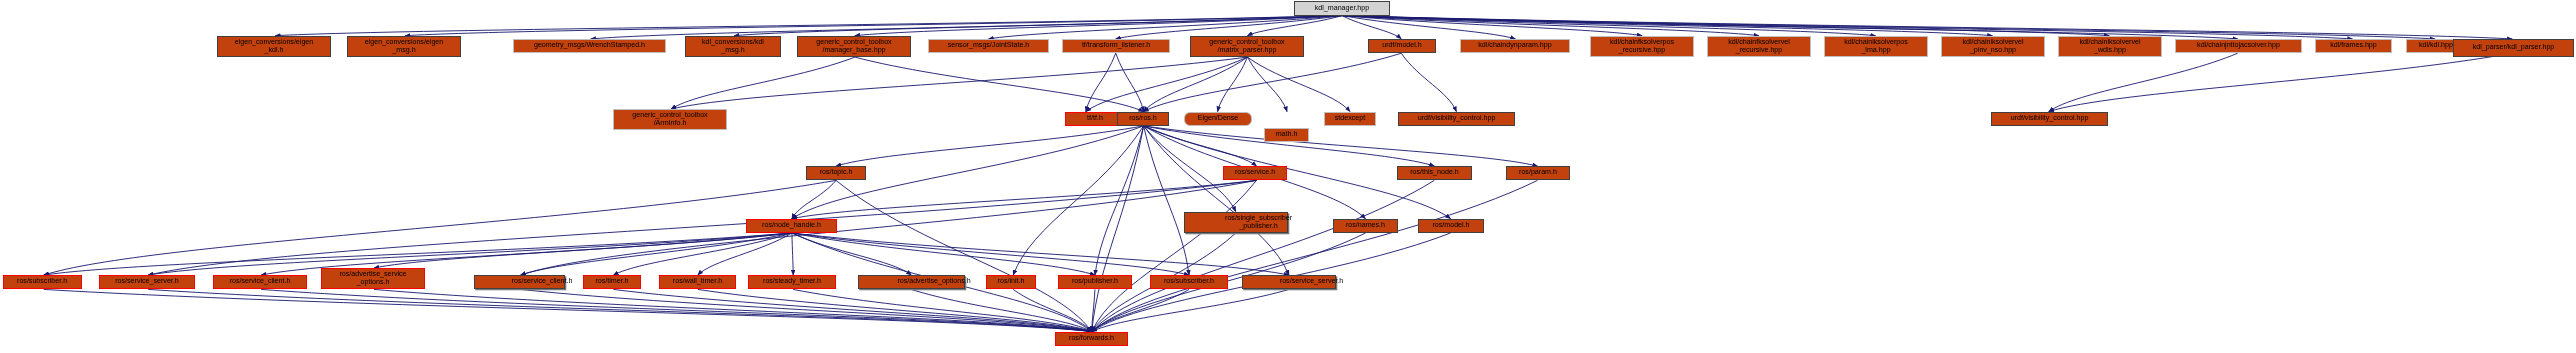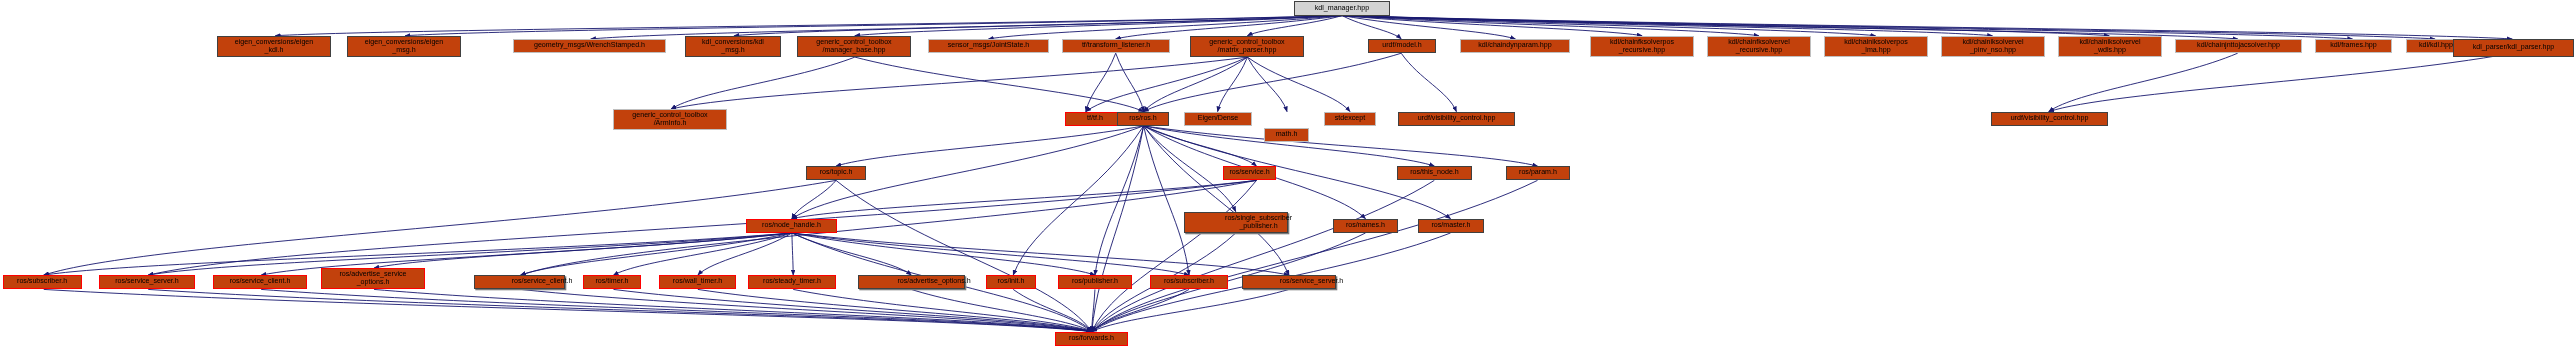--- a/index.html
+++ b/index.html
@@ -161,34 +161,34 @@
       <div class="node light" style="left: 2058px; top: 36px; width: 104px; height: 21.4px; font-size: 7.1px;">kdl/chainiksolvervel
 _wdls.hpp</div>
       <div class="node light" style="left: 2175px; top: 39px; width: 127px; height: 14.3px; font-size: 7.1px;">kdl/chainjnttojacsolver.hpp</div>
       <div class="node light" style="left: 2315px; top: 39px; width: 77px; height: 14.3px; font-size: 7.1px;">kdl/frames.hpp</div>
       <div class="node light" style="left: 2406px; top: 39px; width: 60px; height: 14.3px; font-size: 7.1px;">kdl/kdl.hpp</div>
       <div class="node dark" style="left: 2453px; top: 39px; width: 121px; height: 18px; font-size: 7.1px;">kdl_parser/kdl_parser.hpp</div>
       <div class="node light" style="left: 613px; top: 109px; width: 114px; height: 21.4px; font-size: 7.1px;">generic_control_toolbox
 /ArmInfo.h</div>
       <div class="node red" style="left: 1065px; top: 112px; width: 60px; height: 14.3px; font-size: 7.1px;">tf/tf.h</div>
       <div class="node dark" style="left: 1117px; top: 112px; width: 52px; height: 14.3px; font-size: 7.1px;">ros/ros.h</div>
-      <div class="node light" style="left: 1184px; top: 112px; width: 68px; height: 14.3px; font-size: 7.1px;">Eigen/Dense</div>
+      <div class="node light" style="left: 1184px; top: 112px; width: 68px; height: 14.3px; font-size: 7.1px; border-radius: 6px;">Eigen/Dense</div>
       <div class="node light" style="left: 1264px; top: 128px; width: 45px; height: 14.3px; font-size: 7.1px;">math.h</div>
       <div class="node light" style="left: 1324px; top: 112px; width: 52px; height: 14.3px; font-size: 7.1px;">stdexcept</div>
       <div class="node dark" style="left: 1398px; top: 112px; width: 117px; height: 14.3px; font-size: 7.1px;">urdf/visibility_control.hpp</div>
       <div class="node dark" style="left: 1991px; top: 112px; width: 117px; height: 14.3px; font-size: 7.1px;">urdf/visibility_control.hpp</div>
       <div class="node dark" style="left: 806px; top: 166px; width: 60px; height: 14.3px; font-size: 7.1px;">ros/topic.h</div>
-      <div class="node red" style="left: 1223px; top: 166px; width: 53px; height: 14.3px; font-size: 7.1px;">ros/service.h</div>
+      <div class="node red" style="left: 1223px; top: 166px; width: 64px; height: 14.3px; font-size: 7.1px;">ros/service.h</div>
       <div class="node dark" style="left: 1397px; top: 166px; width: 75px; height: 14.3px; font-size: 7.1px;">ros/this_node.h</div>
       <div class="node dark" style="left: 1506px; top: 166px; width: 64px; height: 14.3px; font-size: 7.1px;">ros/param.h</div>
       <div class="node red" style="left: 746px; top: 219px; width: 91px; height: 14.3px; font-size: 7.1px;">ros/node_handle.h</div>
       <div class="node dark shadow" style="left: 1184px; top: 212px; width: 104px; height: 21.4px; font-size: 7.1px;">ros/single_subscriber
 _publisher.h</div>
       <div class="node dark" style="left: 1333px; top: 219px; width: 65px; height: 14.3px; font-size: 7.1px;">ros/names.h</div>
-      <div class="node dark" style="left: 1418px; top: 219px; width: 66px; height: 14.3px; font-size: 7.1px;">ros/master.h</div>
+      <div class="node dark" style="left: 1418px; top: 219px; width: 66px; height: 14.3px; font-size: 7.1px;">ros/model.h</div>
       <div class="node red" style="left: 2.6px; top: 275px; width: 79px; height: 14.3px; font-size: 7.1px;">ros/subscriber.h</div>
       <div class="node red" style="left: 99px; top: 275px; width: 96px; height: 14.3px; font-size: 7.1px;">ros/service_server.h</div>
       <div class="node red" style="left: 213px; top: 275px; width: 94px; height: 14.3px; font-size: 7.1px;">ros/service_client.h</div>
       <div class="node red" style="left: 321px; top: 268px; width: 104px; height: 21.4px; font-size: 7.1px;">ros/advertise_service
 _options.h</div>
       <div class="node dark shadow" style="left: 474px; top: 275px; width: 91px; height: 14.3px; font-size: 7.1px;">ros/service_client.h</div>
       <div class="node red" style="left: 583px; top: 275px; width: 58px; height: 14.3px; font-size: 7.1px;">ros/timer.h</div>
       <div class="node red" style="left: 659px; top: 275px; width: 77px; height: 14.3px; font-size: 7.1px;">ros/wall_timer.h</div>
       <div class="node red" style="left: 748px; top: 275px; width: 88px; height: 14.3px; font-size: 7.1px;">ros/steady_timer.h</div>
       <div class="node dark shadow" style="left: 858px; top: 275px; width: 107px; height: 14.3px; font-size: 7.1px;">ros/advertise_options.h</div>

